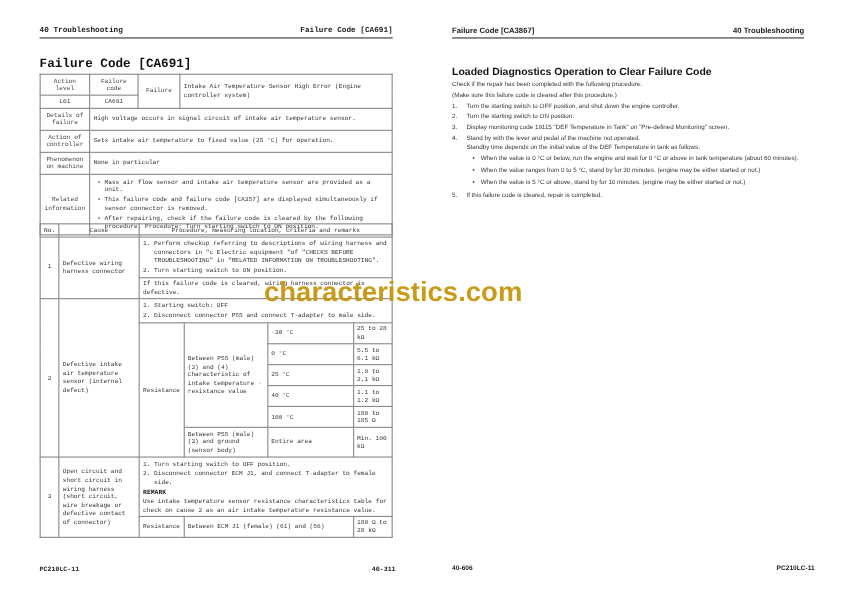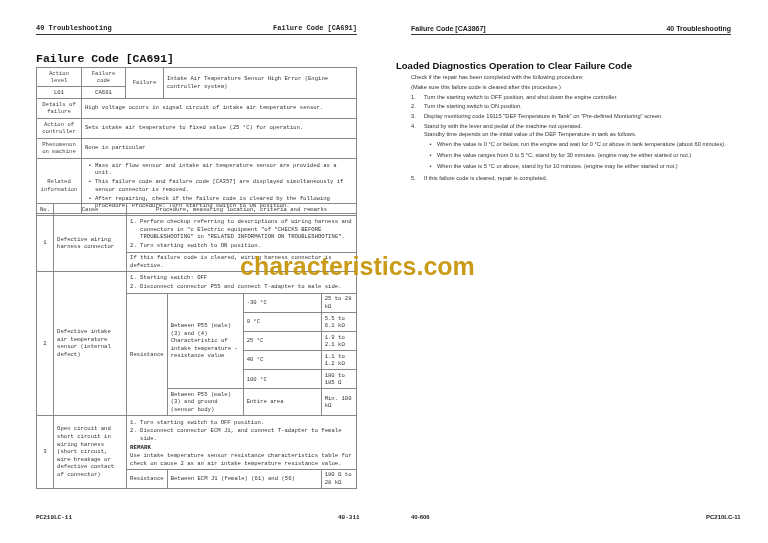--- a/index.html
+++ b/index.html
@@ -16,21 +16,21 @@
     font-size: 7px; font-weight: bold; color: #222;
     border-bottom: 1.5px solid #333; padding-bottom: 2px;
   }
   .page-left .running-header { left: 36px; width: 321px; }
   .page-right .running-header { left: 27px; width: 320px; }
 
   .section-title {
     position: absolute; font-weight: bold; color: #111;
   }
   .page-left .section-title { left: 36px; top: 52px; font-size: 11.5px; }
-  .page-right .section-title { left: 12px; top: 60px; font-size: 9.5px; }
+  .page-right .section-title { left: 27px; top: 60px; font-size: 9.5px; }
 
   table { border-collapse: collapse; font-size: 5.6px; color: #333; }
   td, th { border: 0.8px solid #888; font-weight: normal; vertical-align: middle; line-height: 1.35; }
 
   .info-table { position: absolute; left: 36px; top: 67px; width: 321px; }
   .info-table td { padding: 1.5px 3px; }
   .info-table .lbl { text-align: center; color: #444; }
   .info-table td.c { text-align: center; }
 
   .proc-table { position: absolute; left: 36px; top: 203px; width: 321px; }

